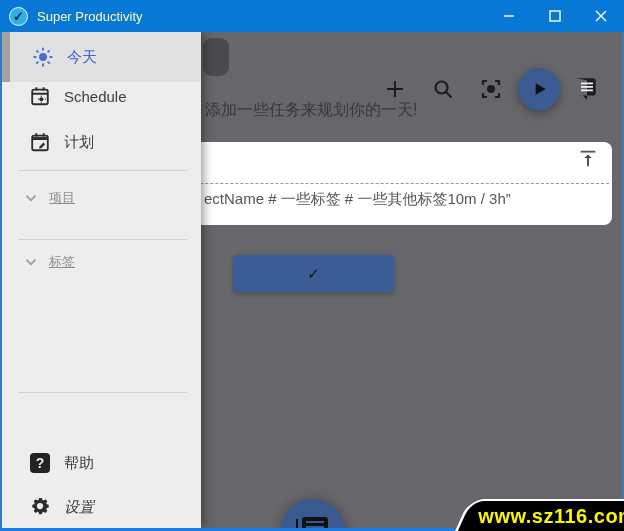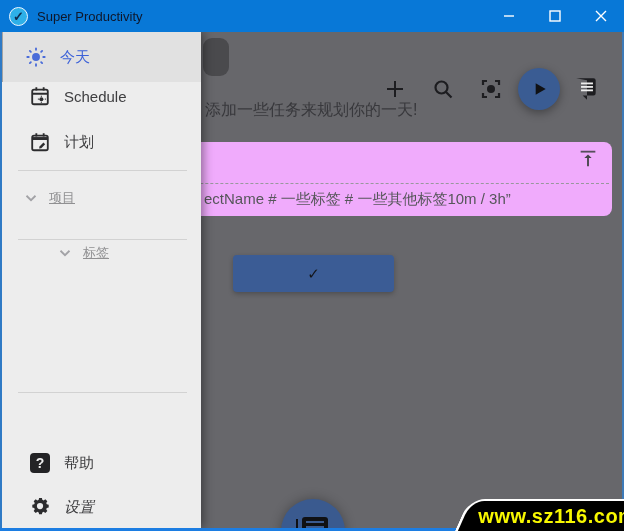--- a/index.html
+++ b/index.html
@@ -20,21 +20,21 @@
     position:absolute; top:0; left:0; right:0; height:32px;
     background:#0878d7; display:flex; align-items:center; z-index:60;
   }
   .app-logo {
     width:19px; height:19px; border-radius:50%;
     background:#2eb0e8; border:1px solid #eef7ff;
     color:#0d2b50; font-size:13px; font-weight:bold;
     display:flex; align-items:center; justify-content:center;
     margin-left:9px; line-height:1;
   }
-  .titlebar-title { color:#0f172a; font-size:13px; margin-left:9px; flex:1; }
+  .titlebar-title { color:#fef9c3; font-size:13px; margin-left:9px; flex:1; }
   .win-btn {
     width:46px; height:32px; display:flex; align-items:center; justify-content:center;
     color:#ffffff;
   }
   .win-btn svg { stroke:#ffffff; }
 
   
   .sidebar {
     position:absolute; top:32px; left:2px; width:199px; bottom:3px;
     background:#ededed; z-index:10;
@@ -44,21 +44,21 @@
     position:absolute; left:0; right:0; height:44px;
     display:flex; align-items:center; cursor:pointer;
     color:#3e3e40;
   }
   .nav-item .nav-icon {
     position:absolute; left:26px; width:24px; height:24px;
     display:flex; align-items:center; justify-content:center; color:#2c2c2e;
   }
   .nav-item .nav-label { position:absolute; left:62px; font-size:15px; }
   .nav-item.selected {
-    background:#e1e1e1; border-left:1px solid #a3a3a3; color:#3d62d8;
+    background:#e1e1e1; border-left:8px solid #a3a3a3; color:#3d62d8;
   }
   .nav-item.selected .nav-icon { left:21px; color:#4a6cd9; }
   .nav-item.selected .nav-label { left:57px; }
   .group-header {
     position:absolute; left:0; right:0; height:40px;
     display:flex; align-items:center; cursor:pointer; color:#909092;
   }
   .group-header .chev { position:absolute; left:20px; width:18px; height:18px; color:#a2a2a6; }
   .group-header .group-label { position:absolute; left:47px; font-size:13px;text-decoration:underline; }
   .divider { position:absolute; left:16px; right:14px; height:0; border-top:1px solid #d2d2d2; }
@@ -81,22 +81,22 @@
   }
   .partial-heading {
     position:absolute; left:201px; top:6px; width:26px; height:38px;
     background:#4a4a4d; border-radius:9px;
   }
   .main-heading {
     position:absolute; left:203px; top:68px;
     font-size:16px; color:#38383c;
   }
   .add-task-panel {
-    position:absolute; left:10px; top:110px; width:600px; height:74px;
-    background:#f0abfc; border-radius:8px;
+    position:absolute; left:10px; top:110px; width:600px; height:83px;
+    background:#ffffff; border-radius:8px;
   }
   .vat-icon { position:absolute; right:13px; top:6px; width:22px; height:22px; color:#454549; cursor:pointer; }
   .panel-dash { position:absolute; left:3px; right:3px; top:41px; border-top:1px dashed #98989c; }
   .add-task-placeholder {
     position:absolute; left:192px; top:48px; font-size:15px; color:#56565a; white-space:nowrap;
   }
   .ready-button {
     position:absolute; left:231px; top:223px; width:161px; height:37px;
     background:#3b5c95; border:none; border-radius:4px;
     display:flex; align-items:center; justify-content:center; gap:9px;
@@ -262,21 +262,21 @@
     <span class="chev">
       <svg width="18" height="18" viewBox="0 0 24 24" fill="none" stroke="currentColor" stroke-width="2.4">
           <path d="M6 9l6 6 6-6"></path>
         </svg>
     </span>
     <span class="group-label">项目</span>
   </div>
 
   <div class="divider" style="top:207px;"></div>
 
-  <div class="group-header" style="top:201px;margin-left:34px;">
+  <div class="group-header" style="top:210px;">
     <span class="chev">
       <svg width="18" height="18" viewBox="0 0 24 24" fill="none" stroke="currentColor" stroke-width="2.4">
           <path d="M6 9l6 6 6-6"></path>
         </svg>
     </span>
     <span class="group-label">标签</span>
   </div>
 
   <div class="divider" style="top:360px;"></div>
 

